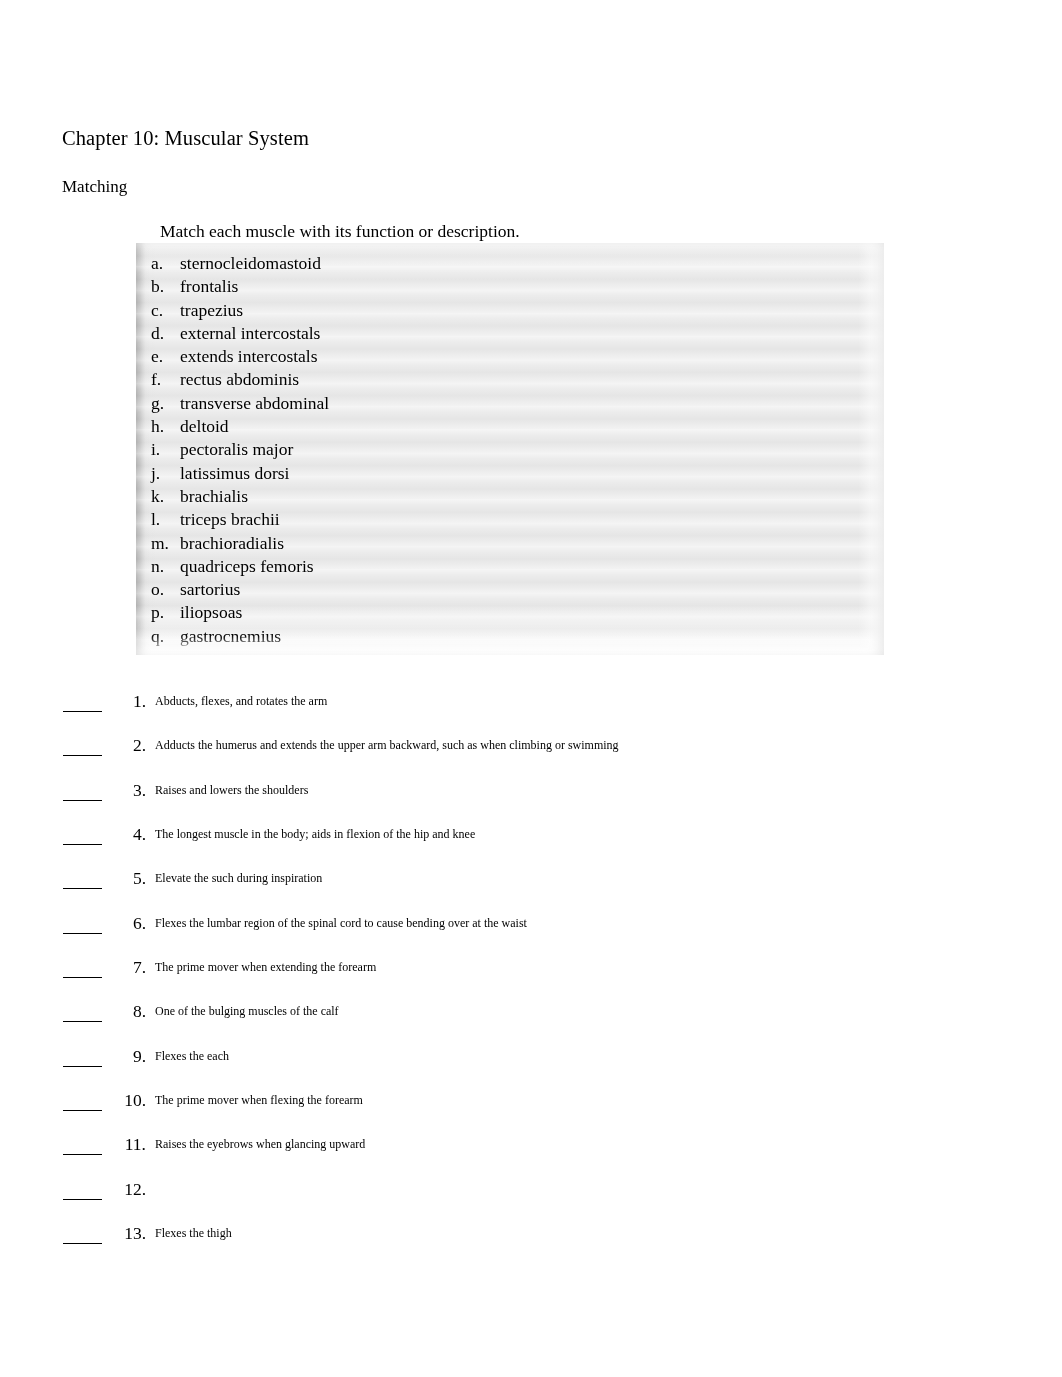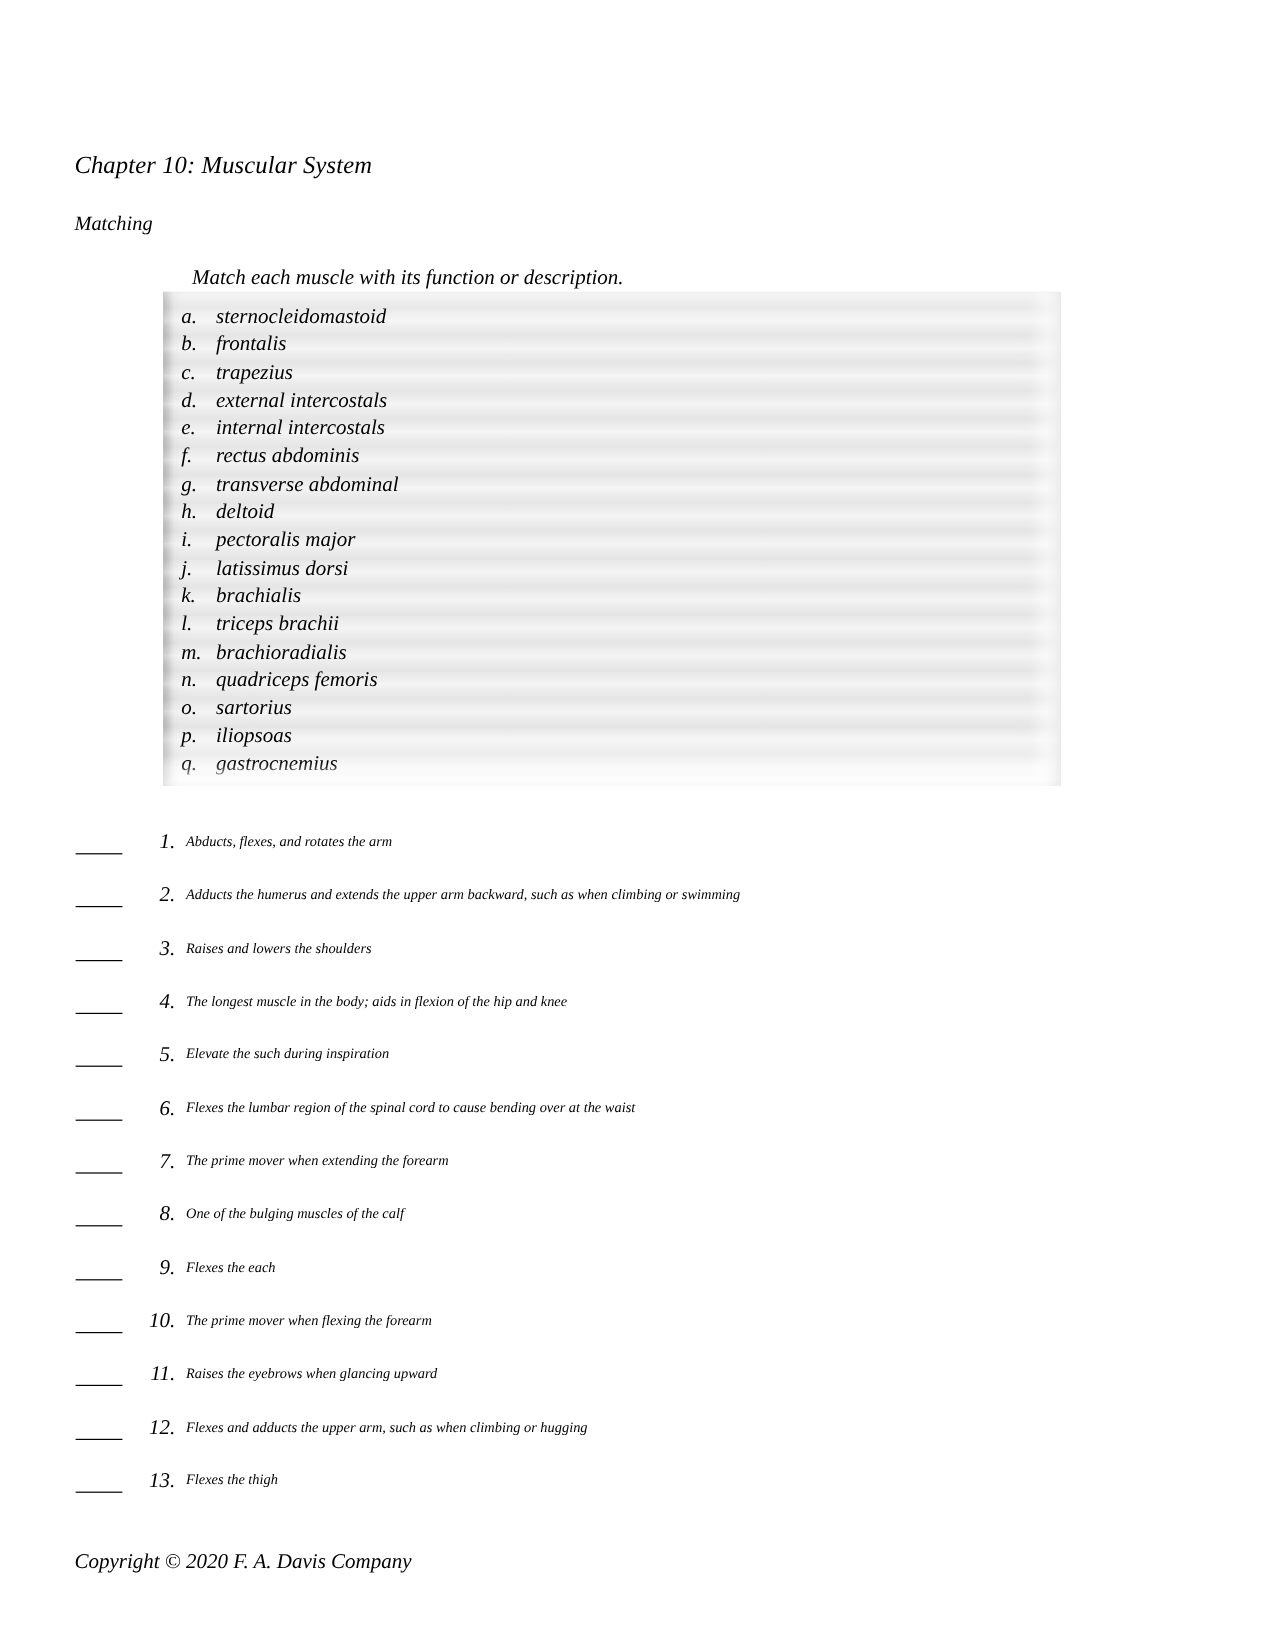--- a/index.html
+++ b/index.html
@@ -15,21 +15,20 @@
     font-family: "Liberation Serif", "DejaVu Serif", serif;
     color: #000000;
     overflow: hidden;
   }
 
   .page {
     position: absolute;
     top: 0; left: 0;
     width: 1062px;
     height: 1094px;
-    font-style: italic;
   }
 
   
   .doc-title {
     position: absolute;
     left: 62px;
     top: 126px;
     font-size: 20.5px;
     line-height: 25px;
     letter-spacing: 0.1px;
@@ -212,21 +211,21 @@
         <li class="option-item">
           <span class="option-marker">c.</span>
           <span class="option-text">trapezius</span>
         </li>
         <li class="option-item">
           <span class="option-marker">d.</span>
           <span class="option-text">external intercostals</span>
         </li>
         <li class="option-item">
           <span class="option-marker">e.</span>
-          <span class="option-text">internal intercostals</span>
+          <span class="option-text">extends intercostals</span>
         </li>
         <li class="option-item">
           <span class="option-marker">f.</span>
           <span class="option-text">rectus abdominis</span>
         </li>
         <li class="option-item">
           <span class="option-marker">g.</span>
           <span class="option-text">transverse abdominal</span>
         </li>
         <li class="option-item">
@@ -326,24 +325,22 @@
         <span class="question-text">The prime mover when flexing the forearm</span>
       </li>
       <li class="question-item">
         <span class="answer-blank"></span>
         <span class="question-number">11.</span>
         <span class="question-text">Raises the eyebrows when glancing upward</span>
       </li>
       <li class="question-item">
         <span class="answer-blank"></span>
         <span class="question-number">12.</span>
-        <span class="question-text">Flexes and adducts the upper arm, such as when climbing or hugging</span>
       </li>
       <li class="question-item">
         <span class="answer-blank"></span>
         <span class="question-number">13.</span>
         <span class="question-text">Flexes the thigh</span>
       </li>
     </ol>
 
-  <div class="footer-copyright">Copyright © 2020 F. A. Davis Company</div>
 
 </div>
 
 </body></html>

